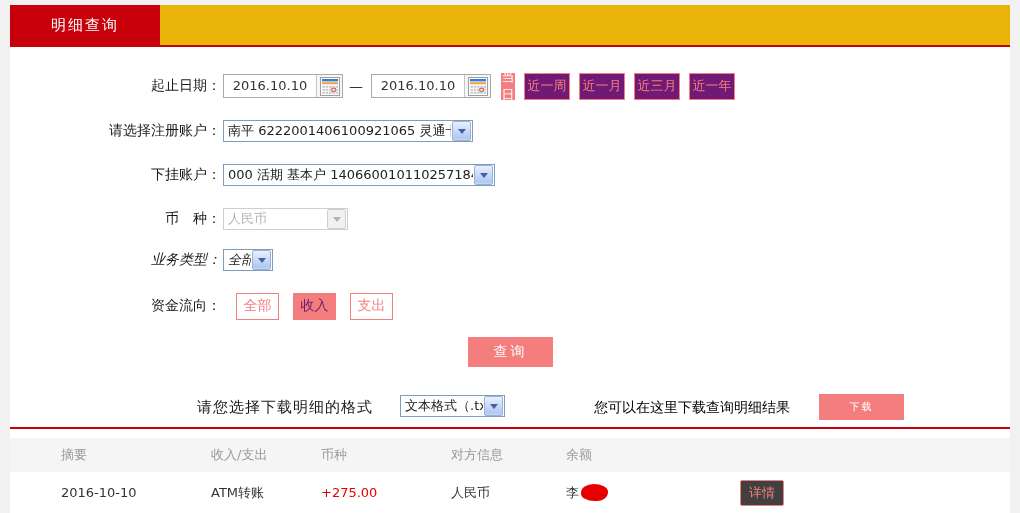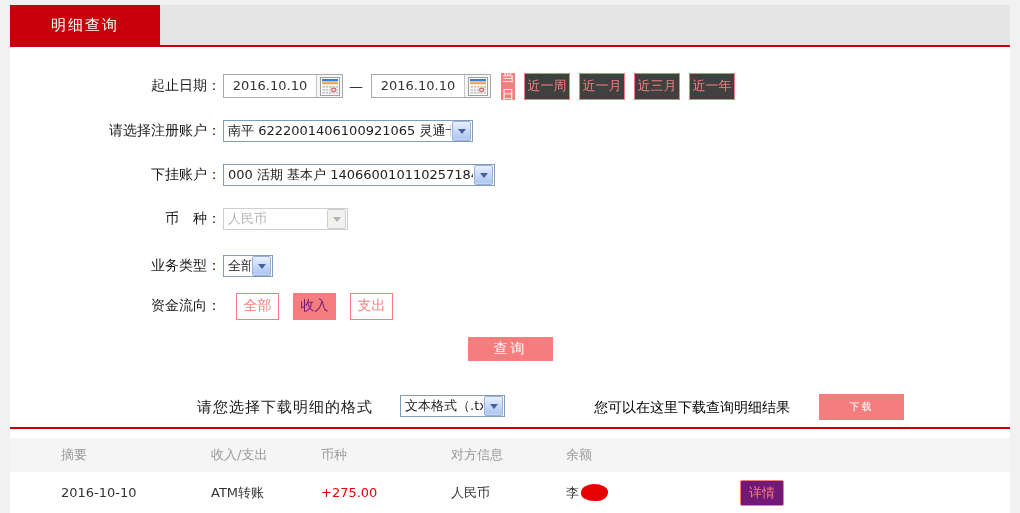--- a/index.html
+++ b/index.html
@@ -10,52 +10,52 @@
     font-family:"DejaVu Sans","Liberation Sans",sans-serif;
     overflow:hidden;
   }
   .card {
     position:absolute; left:10px; top:5px; width:1000px; height:508px;
     background:#ffffff;
   }
   
   .tabbar {
     position:absolute; top:0; left:0; width:100%; height:40px;
-    background:#e5e5e5; border-bottom:2px solid var(--brand_red,#c7000b);
+    background:#eab308; border-bottom:2px solid var(--brand_red,#c7000b);
     box-sizing:content-box;
   }
   .tab {
     position:absolute; left:0; top:0; width:150px; height:40px;
     background:var(--brand_red,#c7000b); color:#fff; font-size:15px; letter-spacing:2px;
     display:flex; align-items:center; justify-content:center; cursor:pointer;
   }
   
   .row { position:absolute; left:0; display:flex; align-items:center; }
   .flabel { width:205px; text-align:right; font-size:14px; color:#1a1a1a; flex:none;padding-left:6px; }
   .r-date { top:67px; height:28px; }
   .r-reg  { top:113px; height:26px; }
   .r-sub  { top:157px; height:26px; }
   .r-cur  { top:201px; height:26px; }
-  .r-biz  { top:248px; height:26px; }
+  .r-biz  { top:242px; height:26px;font-style:italic; }
   .r-flow { top:287px; height:28px; }
   
   .date-field {
     width:120px; height:24px; box-sizing:border-box; margin-left:2px;
     border:1px solid #a9a9a9; background:#fff; display:flex; align-items:stretch; cursor:text;
   }
   .date-text { flex:1; text-align:center; font-size:13px; color:#333; line-height:22px; }
   .cal-btn {
     width:25px; flex:none; border-left:1px solid #c6c6c6; background:#f6f6f6;
     display:flex; align-items:center; justify-content:center; cursor:pointer;
   }
   .dash { width:26px; text-align:center; font-size:14px; color:#333; flex:none; }
   
   .qbtn {
     height:27px; box-sizing:border-box; font-size:13px; cursor:pointer;
-    border:1px solid var(--salmon,#f47e7e); color:var(--salmon,#f47e7e); background:#404040;
+    border:1px solid var(--salmon,#f47e7e); color:var(--salmon,#f47e7e); background:#701a75;
     display:flex; align-items:center; justify-content:center; flex:none;
   }
   .qbtn.active { background:var(--salmon,#f47e7e); color:#fff; }
   .qbtn.w-day { width:14px; margin-left:10px; }
   .qbtn.w-range { width:46px; margin-left:9px; }
   
   .xp-select {
     height:22px; box-sizing:border-box; margin-left:2px;
     border:1px solid #7f9db9; background:#fff;
     display:flex; align-items:center; cursor:pointer; flex:none;
@@ -74,21 +74,21 @@
   .xp-select.disabled .chev { border-top-color:#b3b3b3; }
   
   .fbtn {
     width:43px; height:27px; box-sizing:border-box; font-size:14px; cursor:pointer;
     border:1px solid var(--salmon,#f47e7e); color:var(--salmon,#f47e7e); background:#fff;
     display:flex; align-items:center; justify-content:center; flex:none; margin-right:14px;
   }
   .fbtn.active { background:var(--salmon,#f47e7e); color:#701a75; }
   
   .query-btn {
-    position:absolute; top:332px; left:458px; width:85px; height:24px;
+    position:absolute; top:332px; left:458px; width:85px; height:30px;
     background:var(--salmon,#f47e7e); color:#fff; font-size:14px; letter-spacing:3px;
     border:none; display:flex; align-items:center; justify-content:center; cursor:pointer;
   }
   
   .dl-row { position:absolute; top:389px; left:0; width:100%; height:26px; }
   .dl-label1 { position:absolute; left:187px; top:4px; font-size:15px; color:#1a1a1a; letter-spacing:1px; }
   .dl-select { position:absolute; left:388px; top:1px; width:105px; }
   .dl-label2 { position:absolute; left:584px; top:5px; font-size:14px; color:#000000; }
   .dl-btn {
     position:absolute; left:809px; top:0; width:85px; height:26px;
@@ -106,21 +106,21 @@
   .tbl-row  { top:467px; height:41px; background:#fff; color:#333; font-size:13px; }
   .cell { padding-left:6px; white-space:nowrap; }
   .cell.amount { color:var(--amount_red,#e60000); }
   .blob {
     display:inline-block; width:27px; height:17px; background:#e60000;
     border-radius:55% 62% 48% 58% / 60% 55% 60% 52%;
     vertical-align:-4px; margin-left:2px;
   }
   .detail-btn {
     width:44px; height:26px; box-sizing:border-box; margin-left:10px; border-radius:2px;
-    border:1px solid var(--salmon,#f47e7e); color:var(--salmon,#f47e7e); background:#701a75;
+    border:1px solid var(--salmon,#f47e7e); color:var(--salmon,#f47e7e); background:#404040;
     font-size:13px; display:flex; align-items:center; justify-content:center; cursor:pointer;
   }
 </style>
 </head>
 <body>
 
 <div class="card">
 
   <div class="tabbar">
     <div class="tab">明细查询</div>

